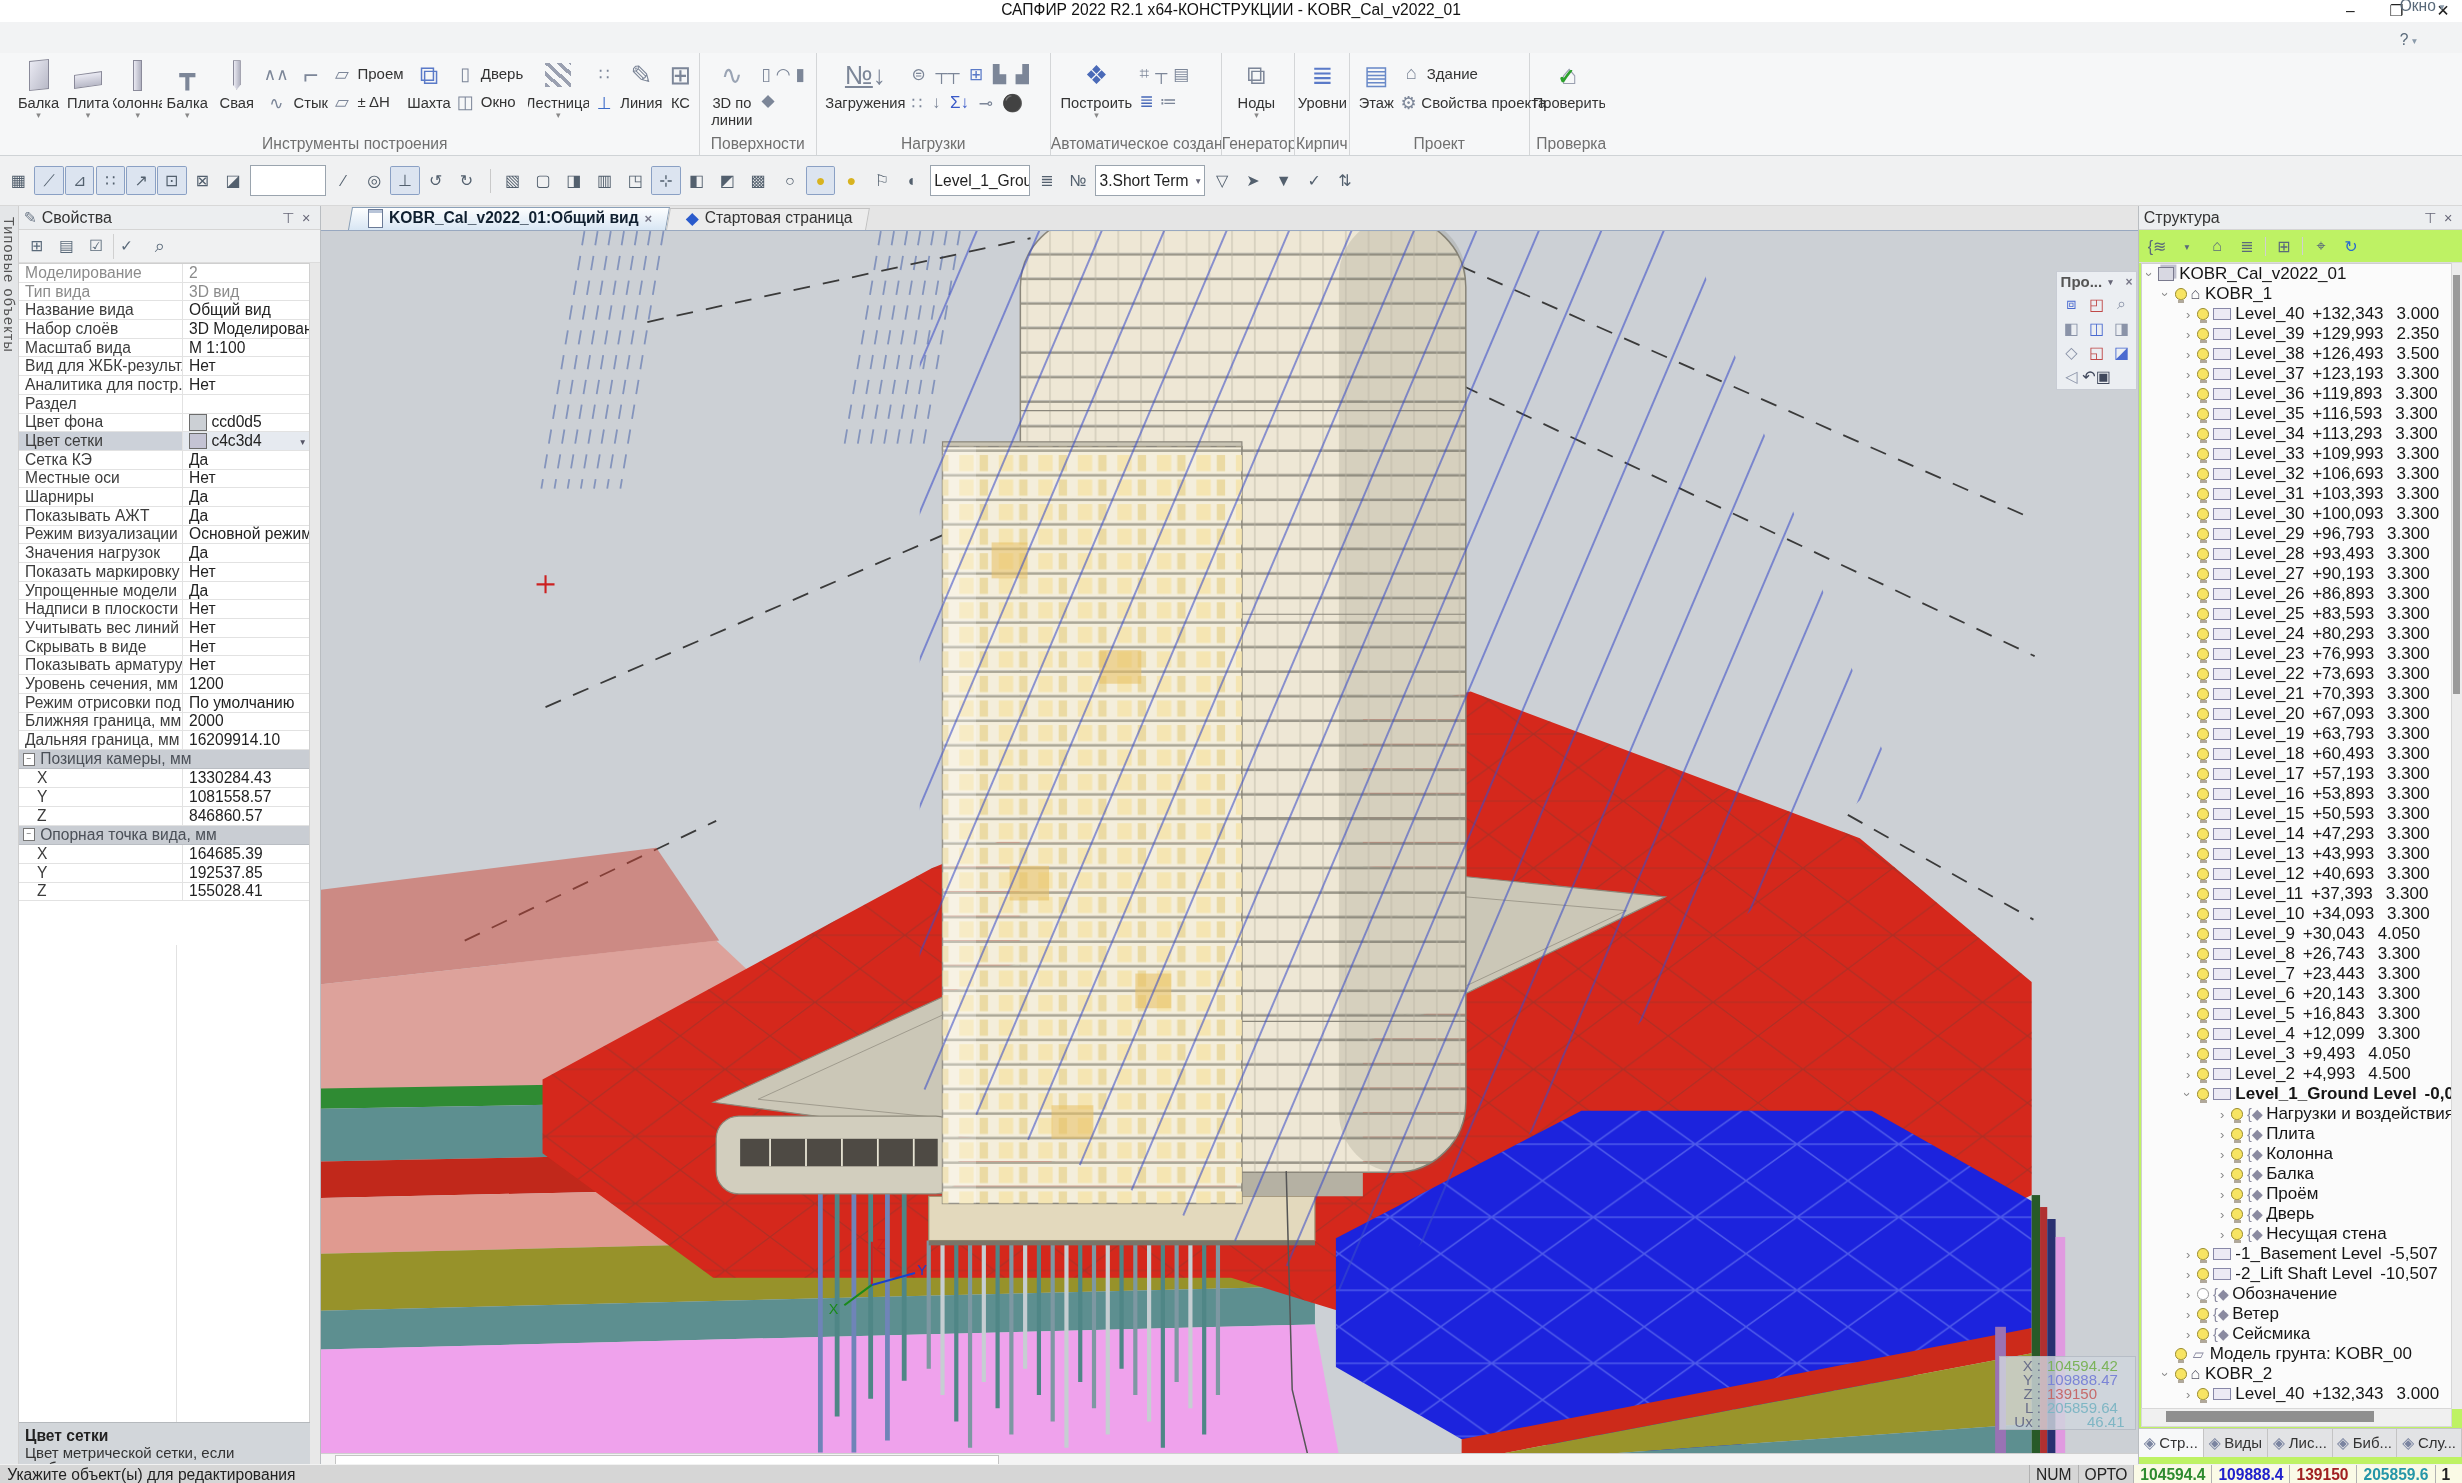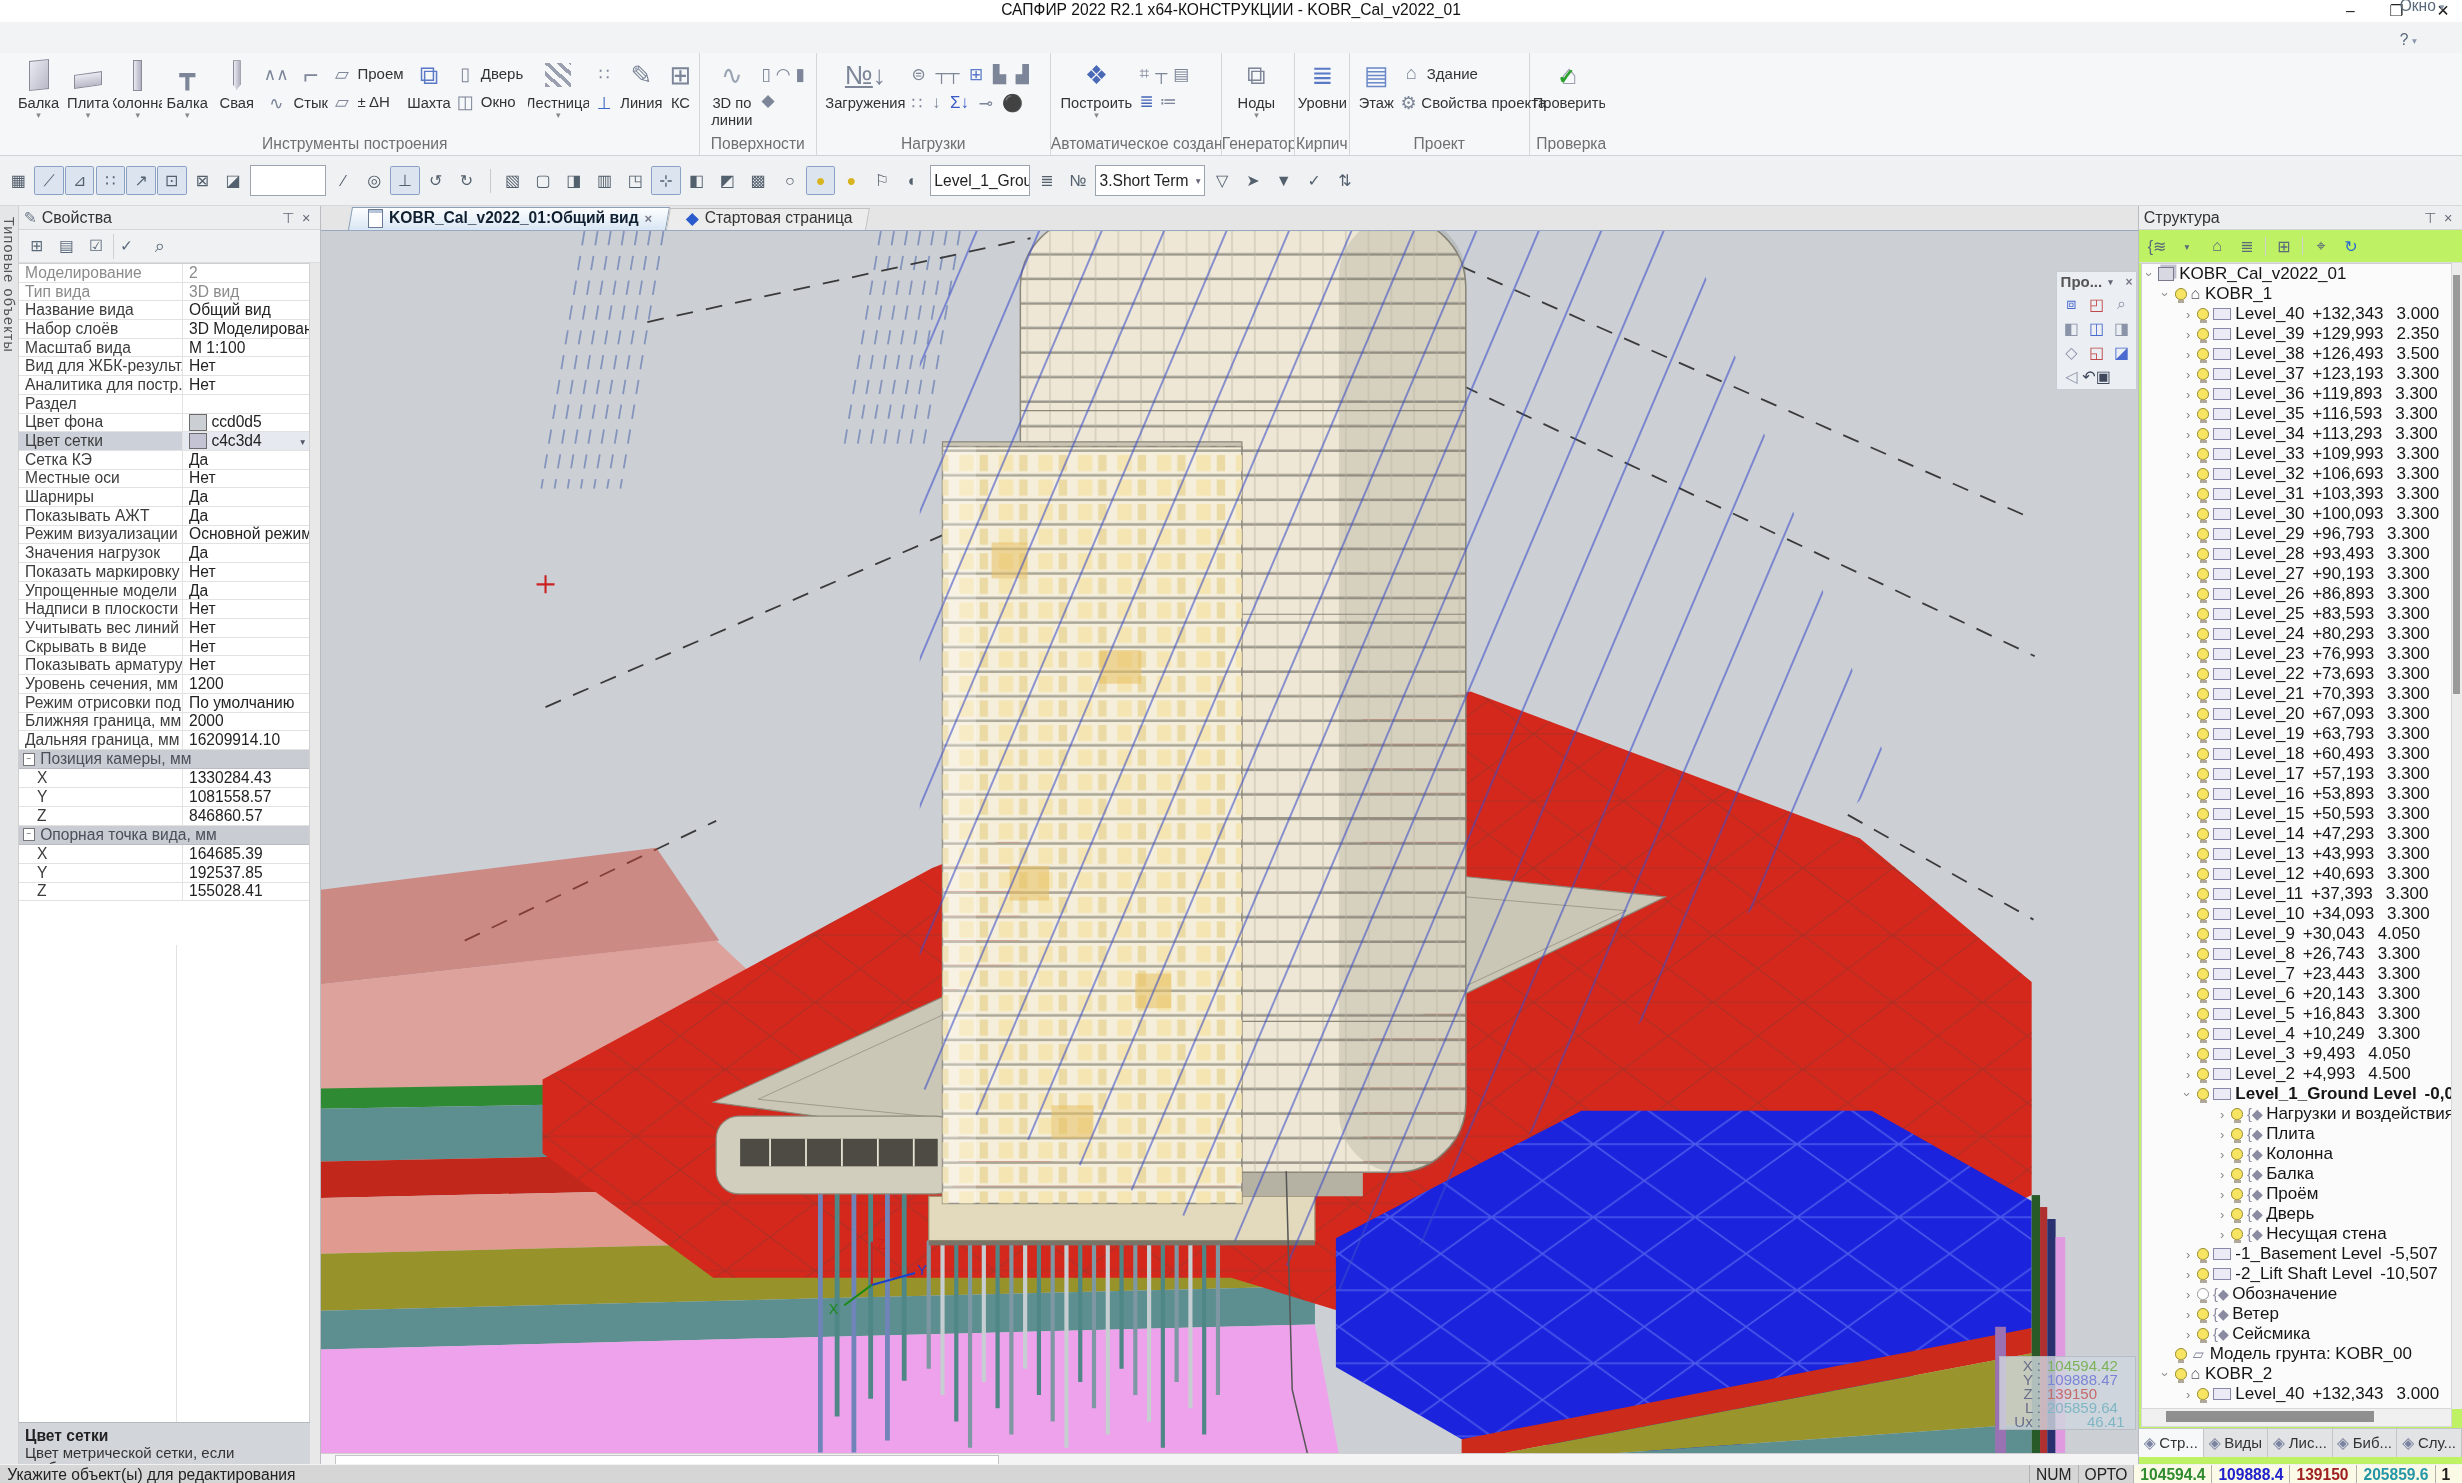--- a/index.html
+++ b/index.html
@@ -1335,21 +1335,21 @@
               <span class="tname">Level_5</span>
               <span class="telev">+16,843</span>
               <span class="th">3.300</span>
             </div>
 
             <div class="trow ind2">
               <span class="chev">›</span>
               <span class="bulb"></span>
               <span class="fold"></span>
               <span class="tname">Level_4</span>
-              <span class="telev">+10,249</span>
+              <span class="telev">+12,099</span>
               <span class="th">3.300</span>
             </div>
 
             <div class="trow ind2">
               <span class="chev">›</span>
               <span class="bulb"></span>
               <span class="fold"></span>
               <span class="tname">Level_3</span>
               <span class="telev">+9,493</span>
               <span class="th">4.050</span>

